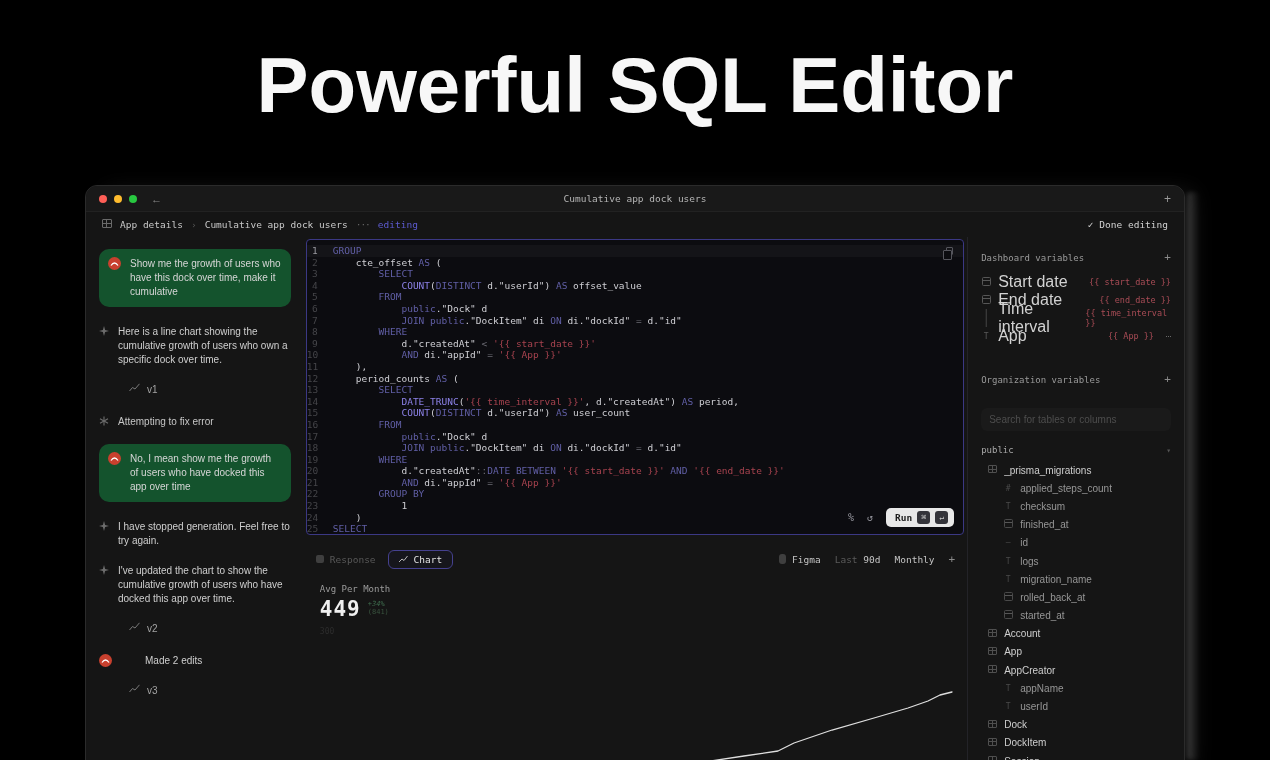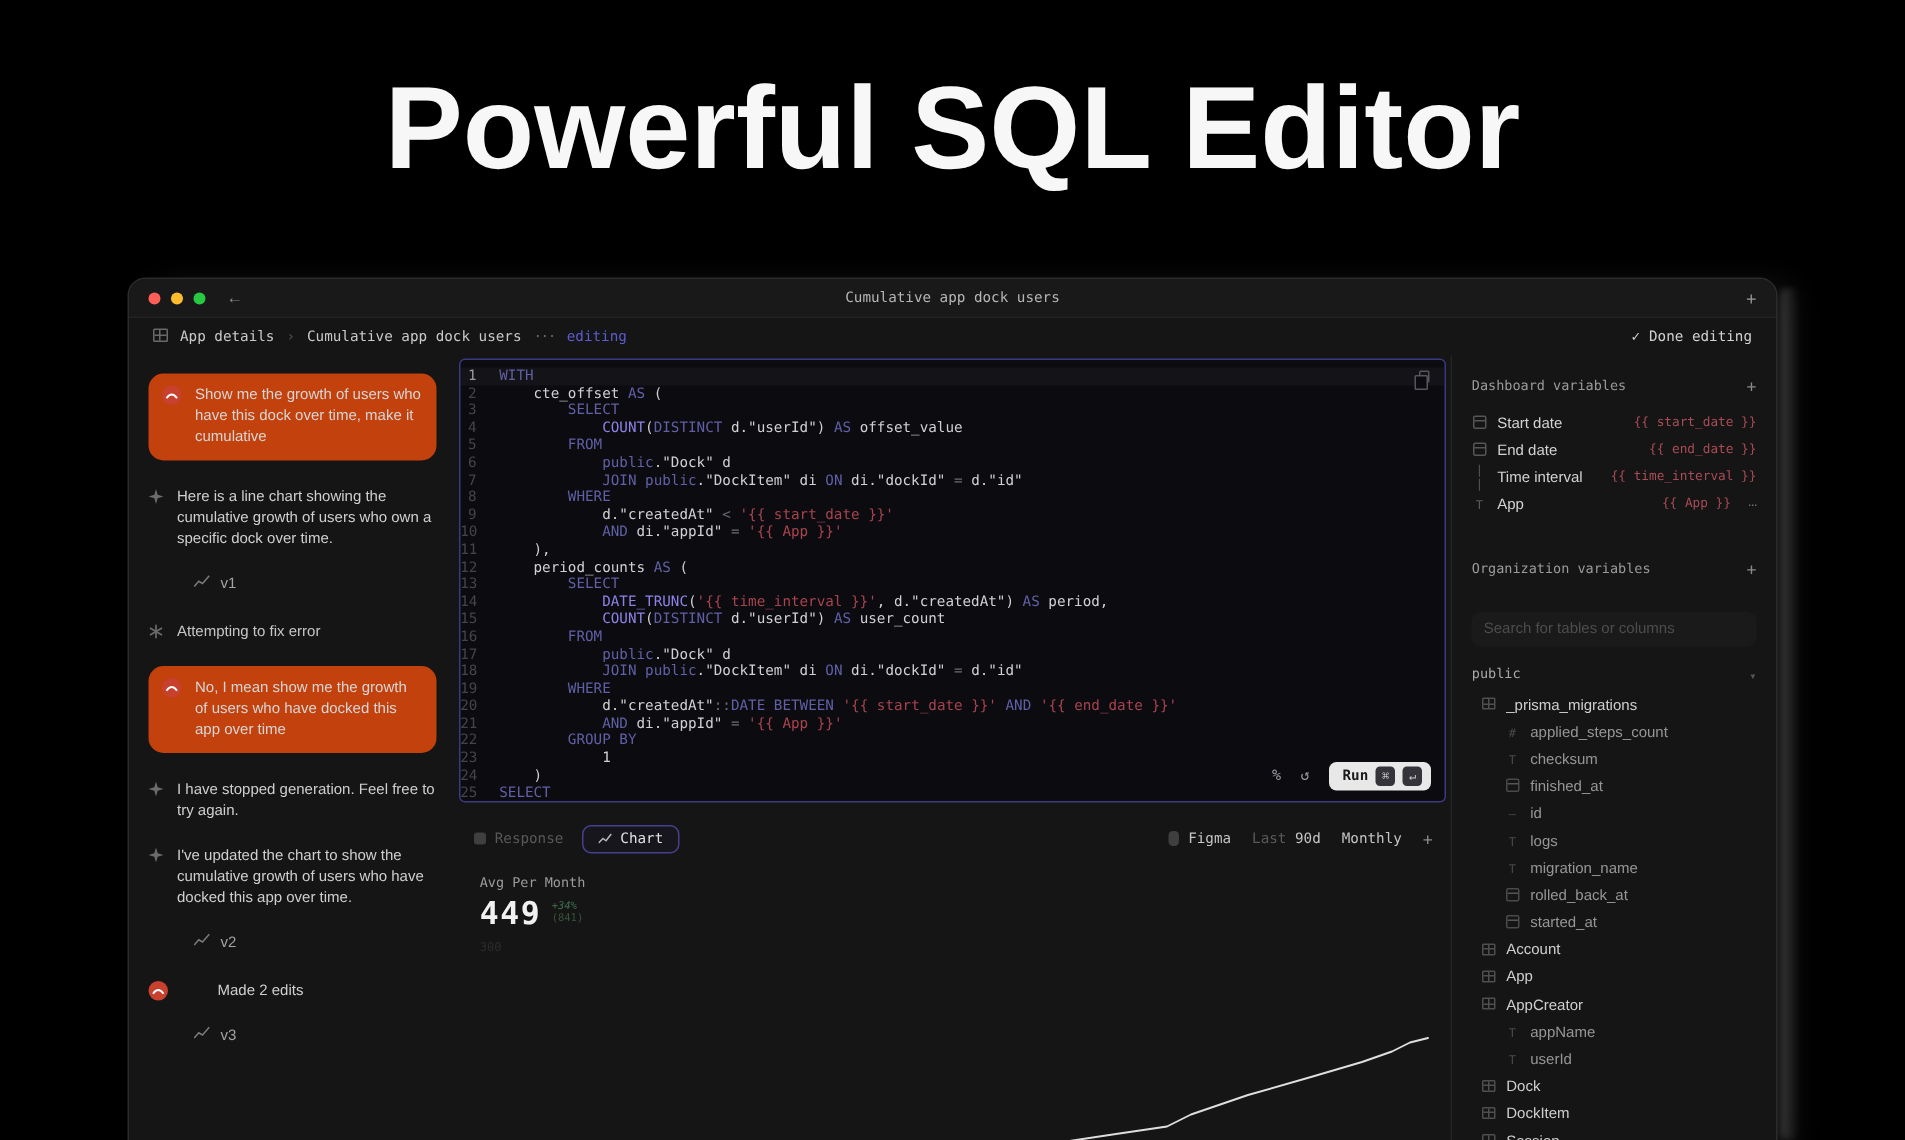--- a/index.html
+++ b/index.html
@@ -42,21 +42,21 @@
   .done { margin-left:auto; color:#d2d2d2; display:flex; gap:6px; align-items:center; }
 
   
   .content { display:flex; height:538px; }
   .chat { width:218px; padding:12px 13px 0 13px; overflow:hidden; }
   .center { width:664px; display:flex; flex-direction:column; position:relative; }
   .rightpanel { width:217px; border-left:1px solid #232328; padding:14px 13px 0 13px; overflow:hidden; }
 
   
   .msg { display:flex; gap:9px; margin-bottom:16px; color:#cfcfcf; font-size:10px; line-height:14px; }
-  .msg.user { background:#c2410c; border-radius:10px; padding:8px 9px; margin:0 0 18px 0; color:#d6d6d6; }
+  .msg.user { background:#14532d; border-radius:10px; padding:8px 9px; margin:0 0 18px 0; color:#d6d6d6; }
   .msg.version { margin:0 0 18px 30px; color:#a3a3a3; gap:7px; }
   .msg.tool { margin-bottom:15px; color:#c6c6c6; }
   .msg.edit .mtext { margin-left:24px; }
   .av { width:13px; height:13px; border-radius:50%; background:#c8402e; flex:none; display:flex;
         align-items:center; justify-content:center; margin-top:0px; }
   .aiic { flex:none; margin-top:1px; opacity:.75; }
   .mtext { white-space:pre-wrap; }
 
   
   .editor { margin:2px 3px 0 2px; height:296px; background:#0c0c10; border:1px solid #3b3884;
@@ -100,21 +100,21 @@
   .mdelta .d1 { color:#3f6f4f;font-style:italic; } .mdelta .d2 { color:#39543f; }
   .ytick { color:#2c2c2c; font-size:8px; margin-top:6px; }
   .chartsvg { position:absolute; left:0; bottom:-52px; width:664px; height:140px; }
 
   
   .sect { display:flex; align-items:center; justify-content:space-between;
           font-family:"DejaVu Sans Mono", monospace; font-size:9px; color:#9a9a9a; }
   .sect .plusbtn { font-size:11px; }
   .varlist { margin-top:9px; }
   .varrow { display:flex; align-items:center; height:18px; gap:7px; }
-  .varrow .vlabel { color:#d2d2d2; font-size:10px; }
+  .varrow .vlabel { color:#d2d2d2; font-size:16px; }
   .varrow .vval { margin-left:auto; color:#a94c56; font-family:"DejaVu Sans Mono", monospace; font-size:8.5px; }
   .varrow .vmore { color:#777; font-size:9px; letter-spacing:-1px; margin-left:4px; }
   .vic { width:10px; flex:none; color:#5a5a5a; font-size:8px; text-align:center;
          font-family:"DejaVu Sans Mono", monospace; }
   .ic-cal { width:9px; height:9px; border:1px solid #565656; border-radius:1.5px;
             background:linear-gradient(#565656,#565656) 0 2px/100% 1px no-repeat; }
   .orgsect { margin-top:28px;align-items:center; }
   .search { margin-top:22px; height:23px; background:#1a1a1a; border-radius:6px;
             display:flex; align-items:center; padding:0 8px; }
   .search input { background:transparent; border:none; outline:none; width:100%;
@@ -240,21 +240,21 @@
           <svg width="11" height="9" viewBox="0 0 11 9">
             <polyline points="0.5,8 3.5,4.5 6,6 10.5,0.8" fill="none" stroke="#7a7a7a" stroke-width="1"></polyline>
           </svg>
           <span class="mtext">v3</span>
         </div>
       </div>
 
     <div class="center">
       <div class="editor">
         <div class="codewrap" id="code">
-            <div class="cl active"><span class="ln">1</span><span class="tk-k">WITH</span></div>
+            <div class="cl active"><span class="ln">1</span><span class="tk-k">GROUP</span></div>
             <div class="cl"><span class="ln">2</span><span class="tk-w">    cte_offset </span><span class="tk-k">AS</span><span class="tk-w"> (</span></div>
             <div class="cl"><span class="ln">3</span><span class="tk-k">        SELECT</span></div>
             <div class="cl"><span class="ln">4</span><span class="tk-w">            </span><span class="tk-f">COUNT</span><span class="tk-w">(</span><span class="tk-k">DISTINCT</span><span class="tk-w"> d."userId") </span><span class="tk-k">AS</span><span class="tk-w"> offset_value</span></div>
             <div class="cl"><span class="ln">5</span><span class="tk-k">        FROM</span></div>
             <div class="cl"><span class="ln">6</span><span class="tk-w">            </span><span class="tk-k">public</span><span class="tk-w">."Dock" d</span></div>
             <div class="cl"><span class="ln">7</span><span class="tk-w">            </span><span class="tk-k">JOIN</span><span class="tk-w"> </span><span class="tk-k">public</span><span class="tk-w">."DockItem" di </span><span class="tk-k">ON</span><span class="tk-w"> di."dockId" </span><span class="tk-o">=</span><span class="tk-w"> d."id"</span></div>
             <div class="cl"><span class="ln">8</span><span class="tk-k">        WHERE</span></div>
             <div class="cl"><span class="ln">9</span><span class="tk-w">            d."createdAt" </span><span class="tk-o">&lt;</span><span class="tk-w"> </span><span class="tk-r">'{{ start_date }}'</span></div>
             <div class="cl"><span class="ln">10</span><span class="tk-w">            </span><span class="tk-k">AND</span><span class="tk-w"> di."appId" </span><span class="tk-o">=</span><span class="tk-w"> </span><span class="tk-r">'{{ App }}'</span></div>
             <div class="cl"><span class="ln">11</span><span class="tk-w">    ),</span></div>

